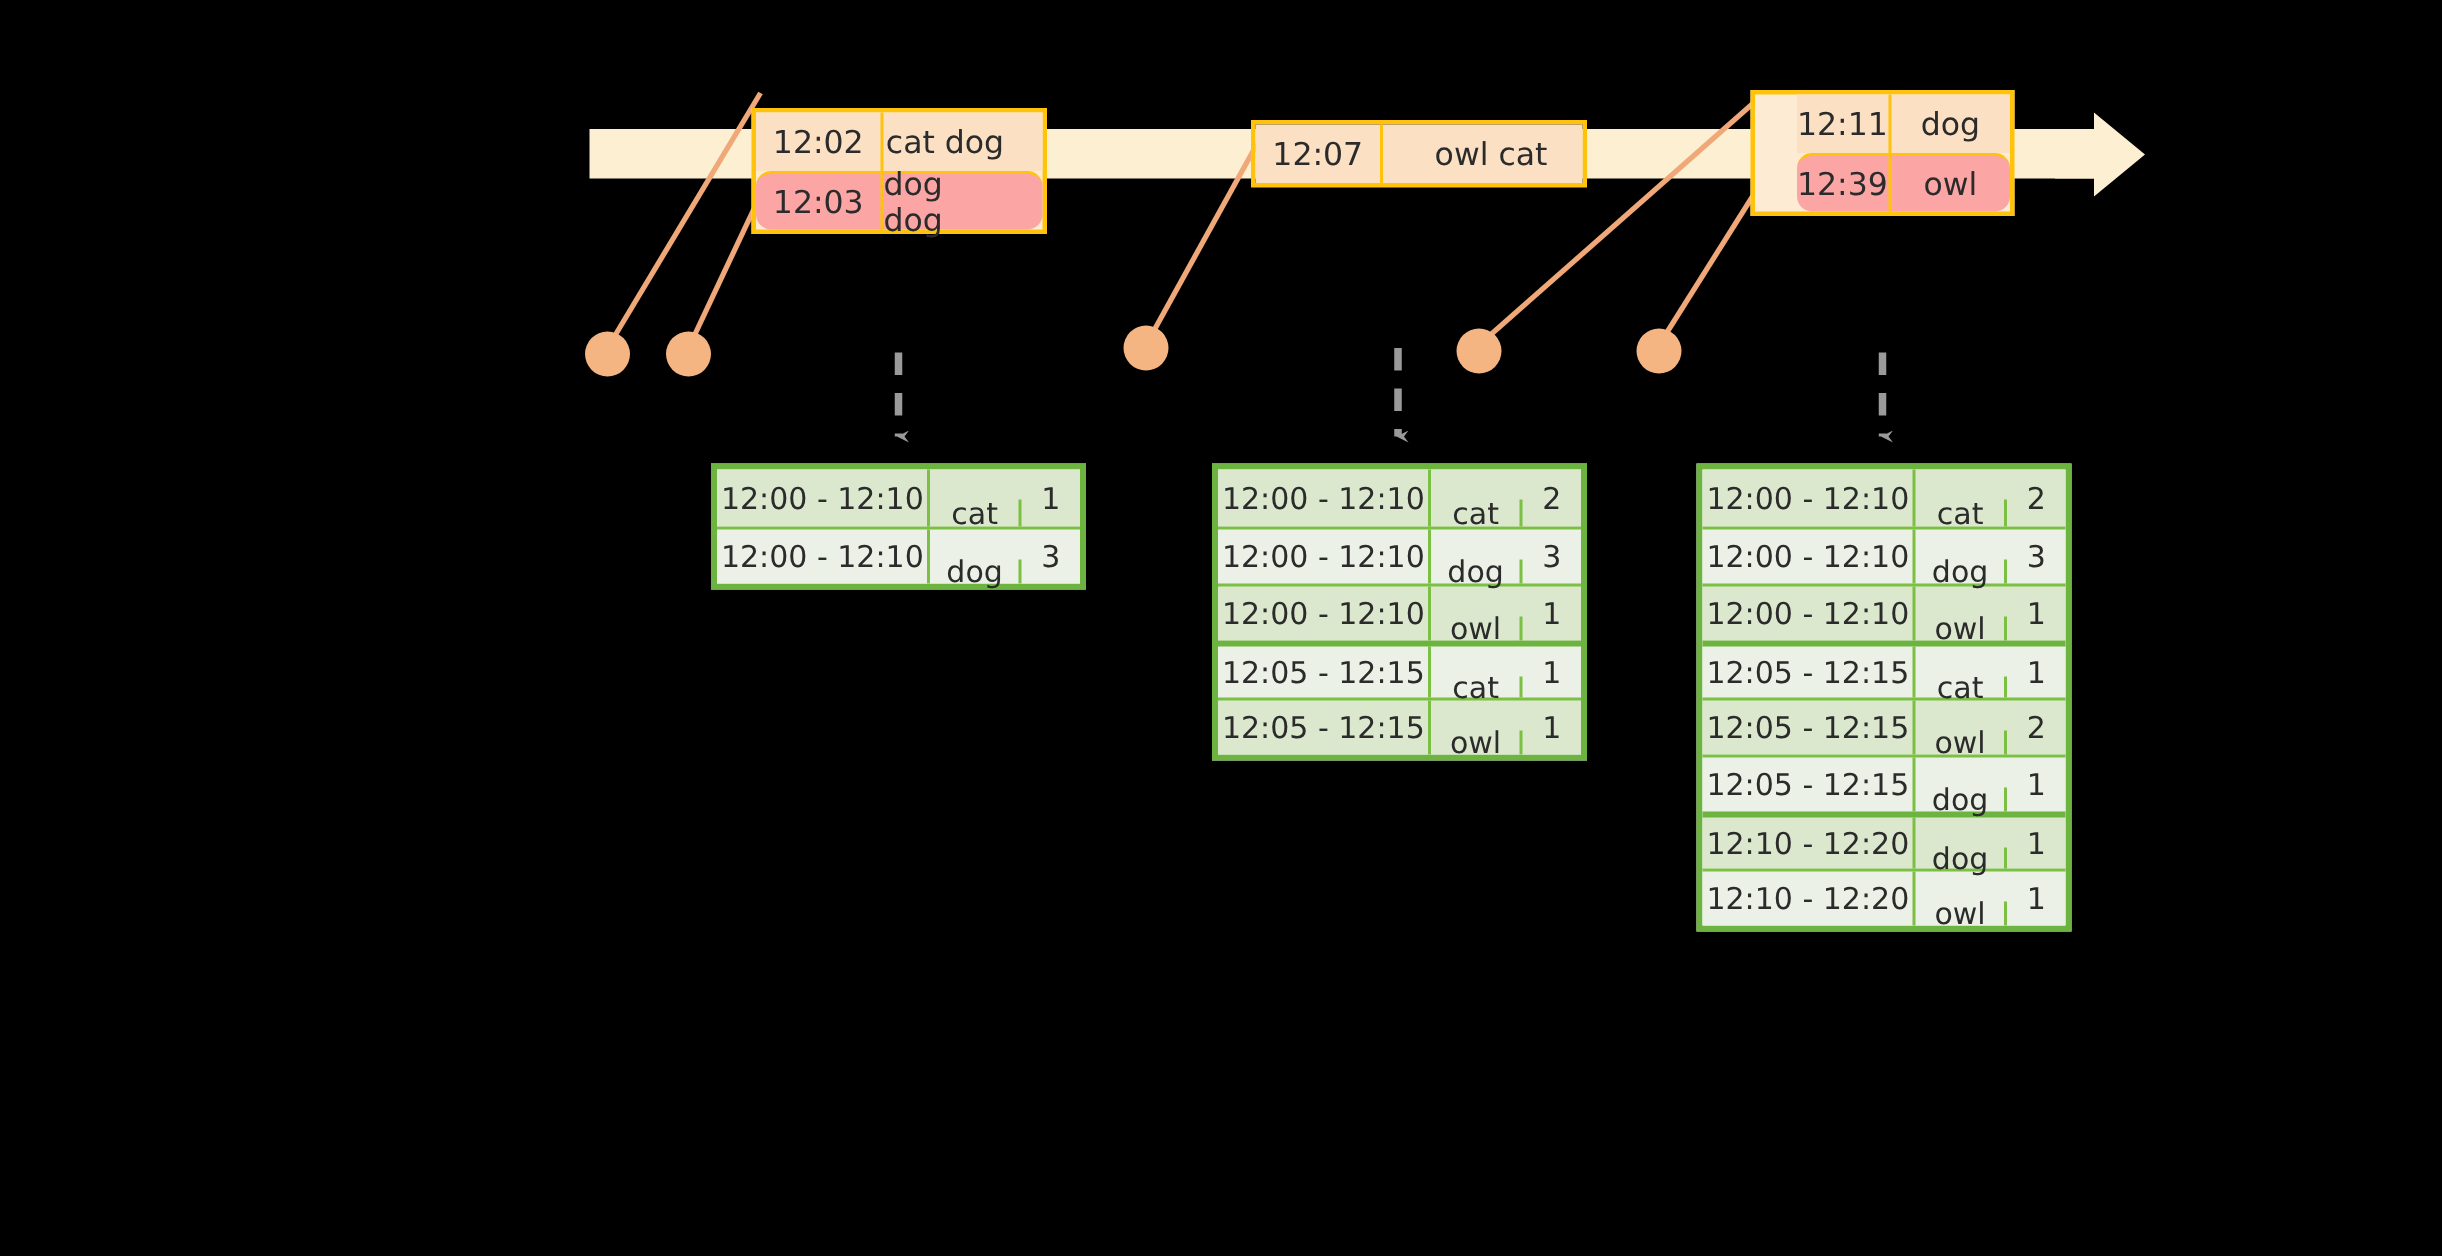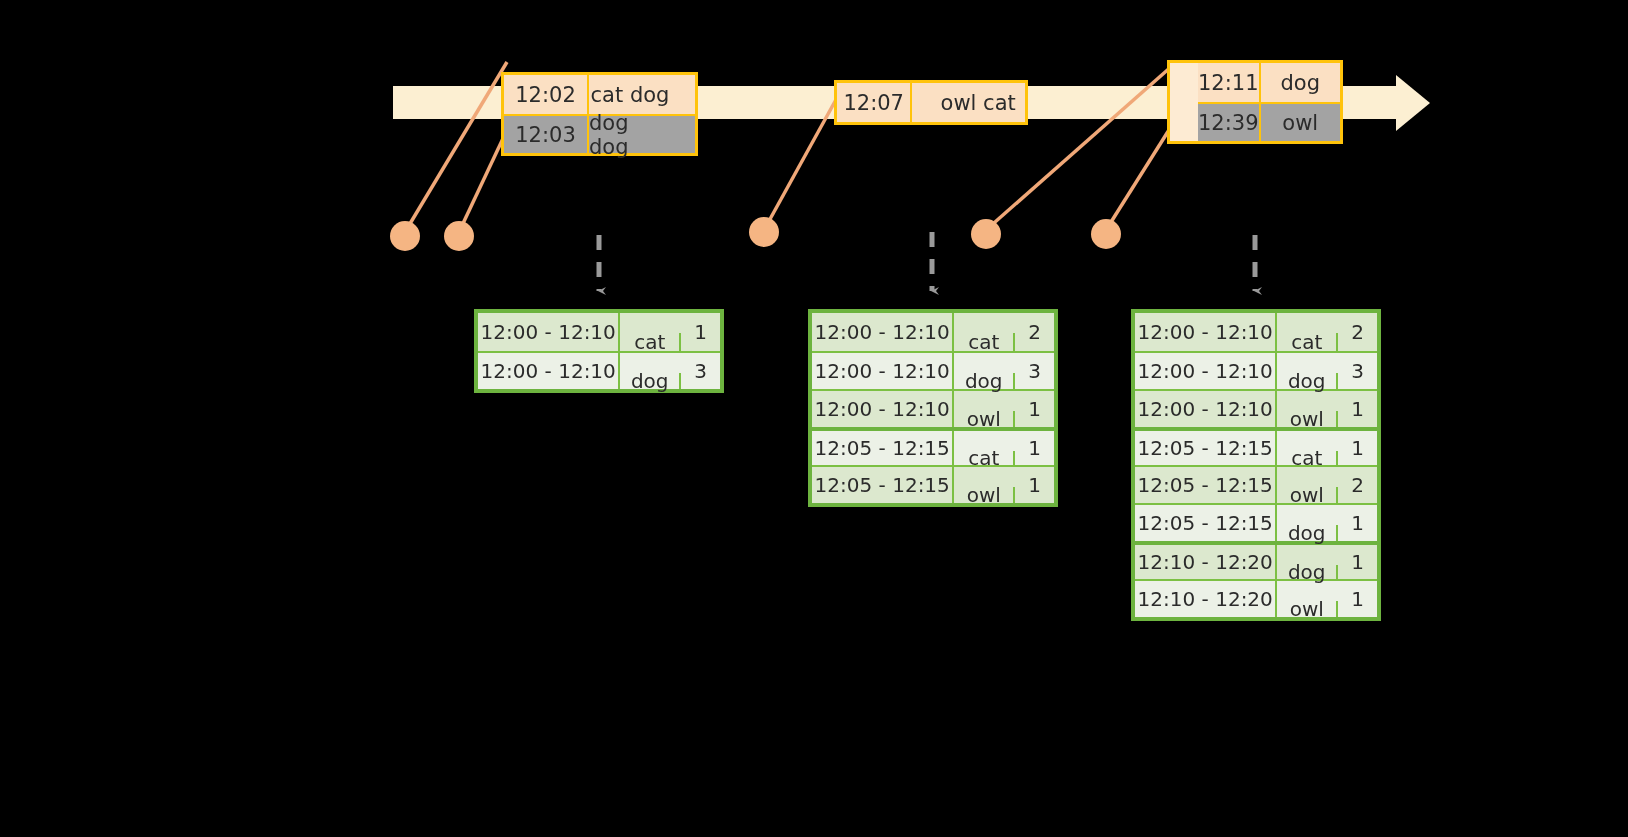--- a/index.html
+++ b/index.html
@@ -58,21 +58,21 @@
   }
   .event-row {
     display: flex;
     height: 39px;
     box-sizing: border-box;
   }
   .event-row + .event-row {
     border-top: 2px solid #FFC30B;
   }
   .event-row.shade-dark { background: #FBE0C3; }
-  .event-row.shade-light { background: #a3a3a3; }
+  .event-row.shade-light { background: #fca5a5; border-radius: 10px; }
   .event-time {
     display: flex;
     align-items: center;
     justify-content: center;
     box-sizing: border-box;
     border-right: 2px solid #FFC30B;
     font-size: 21px;
     color: #2b2b2b;
   }
   .event-words {
@@ -81,21 +81,21 @@
     justify-content: center;
     box-sizing: border-box;
     font-size: 21px;
     color: #2b2b2b;
   }
 
   #event-box-1 { left: 501px; top: 72px; width: 197px; }
   #event-box-1 .event-time  { width: 85px; }
   #event-box-1 .event-words { width: 82px; }
 
-  #event-box-2 { left: 834px; top: 80px; width: 194px; }
+  #event-box-2 { left: 834px; top: 80px; width: 224px; }
   #event-box-2 .event-time  { width: 85px; }
   #event-box-2 .event-words { width: 106px; margin-left: 19px; }
 
   #event-box-3 { left: 1167px; top: 60px; width: 176px; padding-left: 28px; }
   #event-box-3 .event-time  { width: 74px; }
   #event-box-3 .event-words { width: 96px; }
 
   
   .dot {
     position: absolute;

